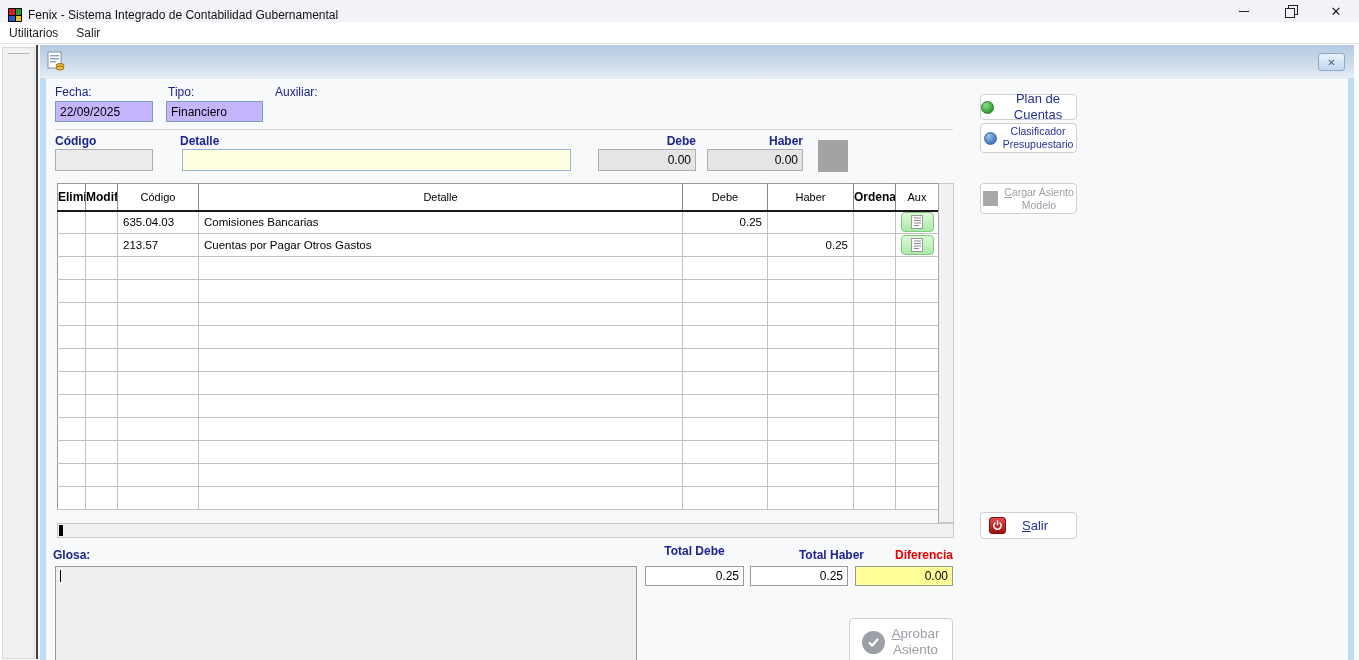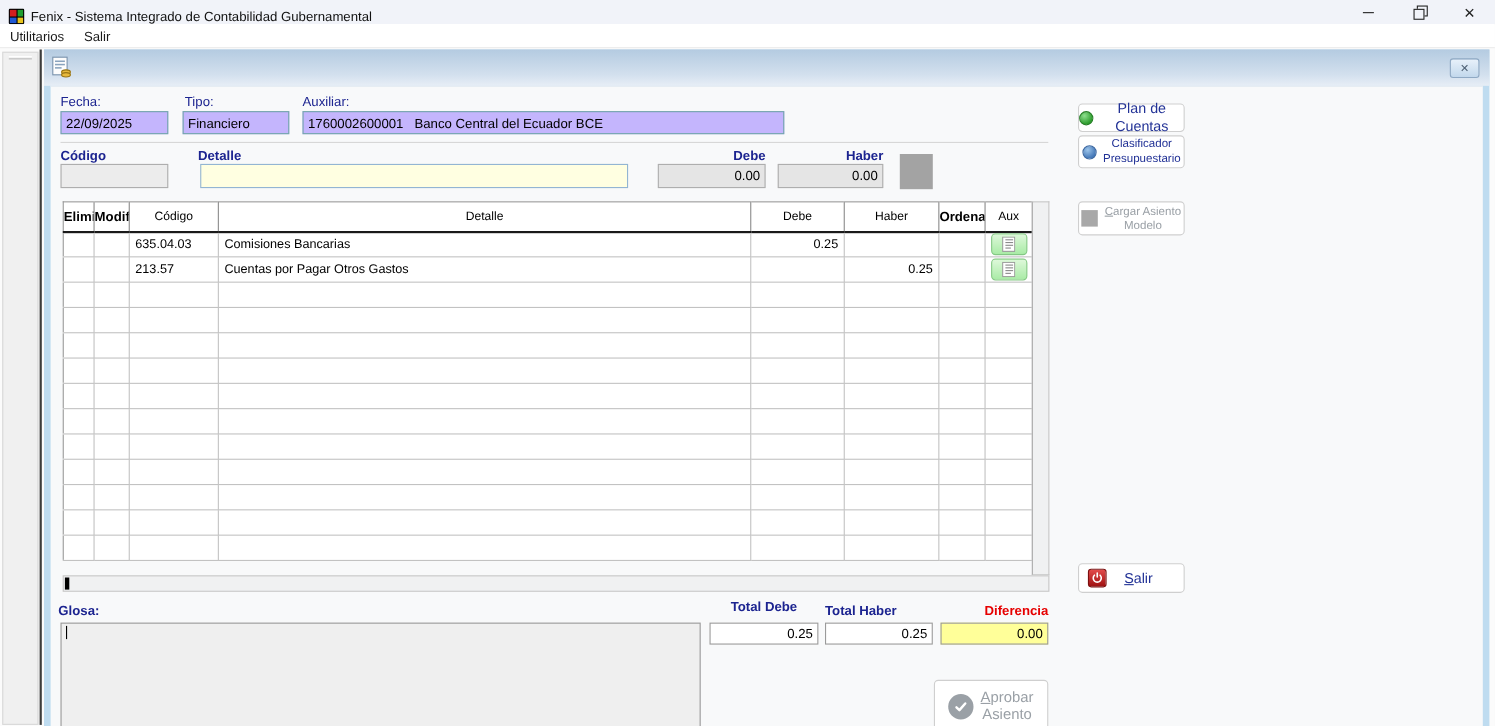--- a/index.html
+++ b/index.html
@@ -167,21 +167,20 @@
 
       <div class="child-content">
 
         <span class="lbl" style="left:9px; top:6px;">Fecha:</span>
         <div class="field cyan" style="left:9px; top:22px; width:98px; height:21px;">22/09/2025</div>
 
         <span class="lbl" style="left:122px; top:6px;">Tipo:</span>
         <div class="field cyan" style="left:120px; top:22px; width:97px; height:21px;">Financiero</div>
 
         <span class="lbl" style="left:229px; top:6px;">Auxiliar:</span>
-        <div class="field cyan" style="left:229px; top:22px; width:438px; height:21px;">1760002600001   Banco Central del Ecuador BCE</div>
 
         <div class="sep" style="left:9px; top:50px; width:898px;"></div>
 
         <span class="lbl b" style="left:9px; top:55px;">Código</span>
         <div class="field grayf" style="left:9px; top:70px; width:98px; height:22px; background:#ececec;"></div>
 
         <span class="lbl b" style="left:134px; top:55px;">Detalle</span>
         <div class="field yellow" style="left:136px; top:70px; width:389px; height:22px;"></div>
 
         <span class="lbl b" style="left:552px; top:55px; width:98px; text-align:right;">Debe</span>
@@ -384,21 +383,21 @@
         <div class="hscroll">
           <span class="caret"></span>
         </div>
 
         <span class="lbl b" style="left:7px; top:469px;">Glosa:</span>
         <div class="glosa-box"><span class="caret-i"></span></div>
 
         <span class="lbl b" style="left:599px; top:465px; width:99px; text-align:center;">Total Debe</span>
         <div class="field whitef num" style="left:599px; top:487px; width:99px; height:20px;">0.25</div>
 
-        <span class="lbl b" style="left:704px; top:469px; width:98px; text-align:left;">Total Haber</span>
+        <span class="lbl b" style="left:720px; top:469px; width:98px; text-align:right;">Total Haber</span>
         <div class="field whitef num" style="left:704px; top:487px; width:98px; height:20px;">0.25</div>
 
         <span class="lbl red" style="left:809px; top:469px; width:98px; text-align:right;">Diferencia</span>
         <div class="field sumyellow num" style="left:809px; top:487px; width:98px; height:20px;">0.00</div>
 
         <button class="side-btn" style="left:934px; top:15px; width:97px; height:26px;">
           <span class="sphere green"></span>
           <span class="txt">Plan de Cuentas</span>
         </button>
 

